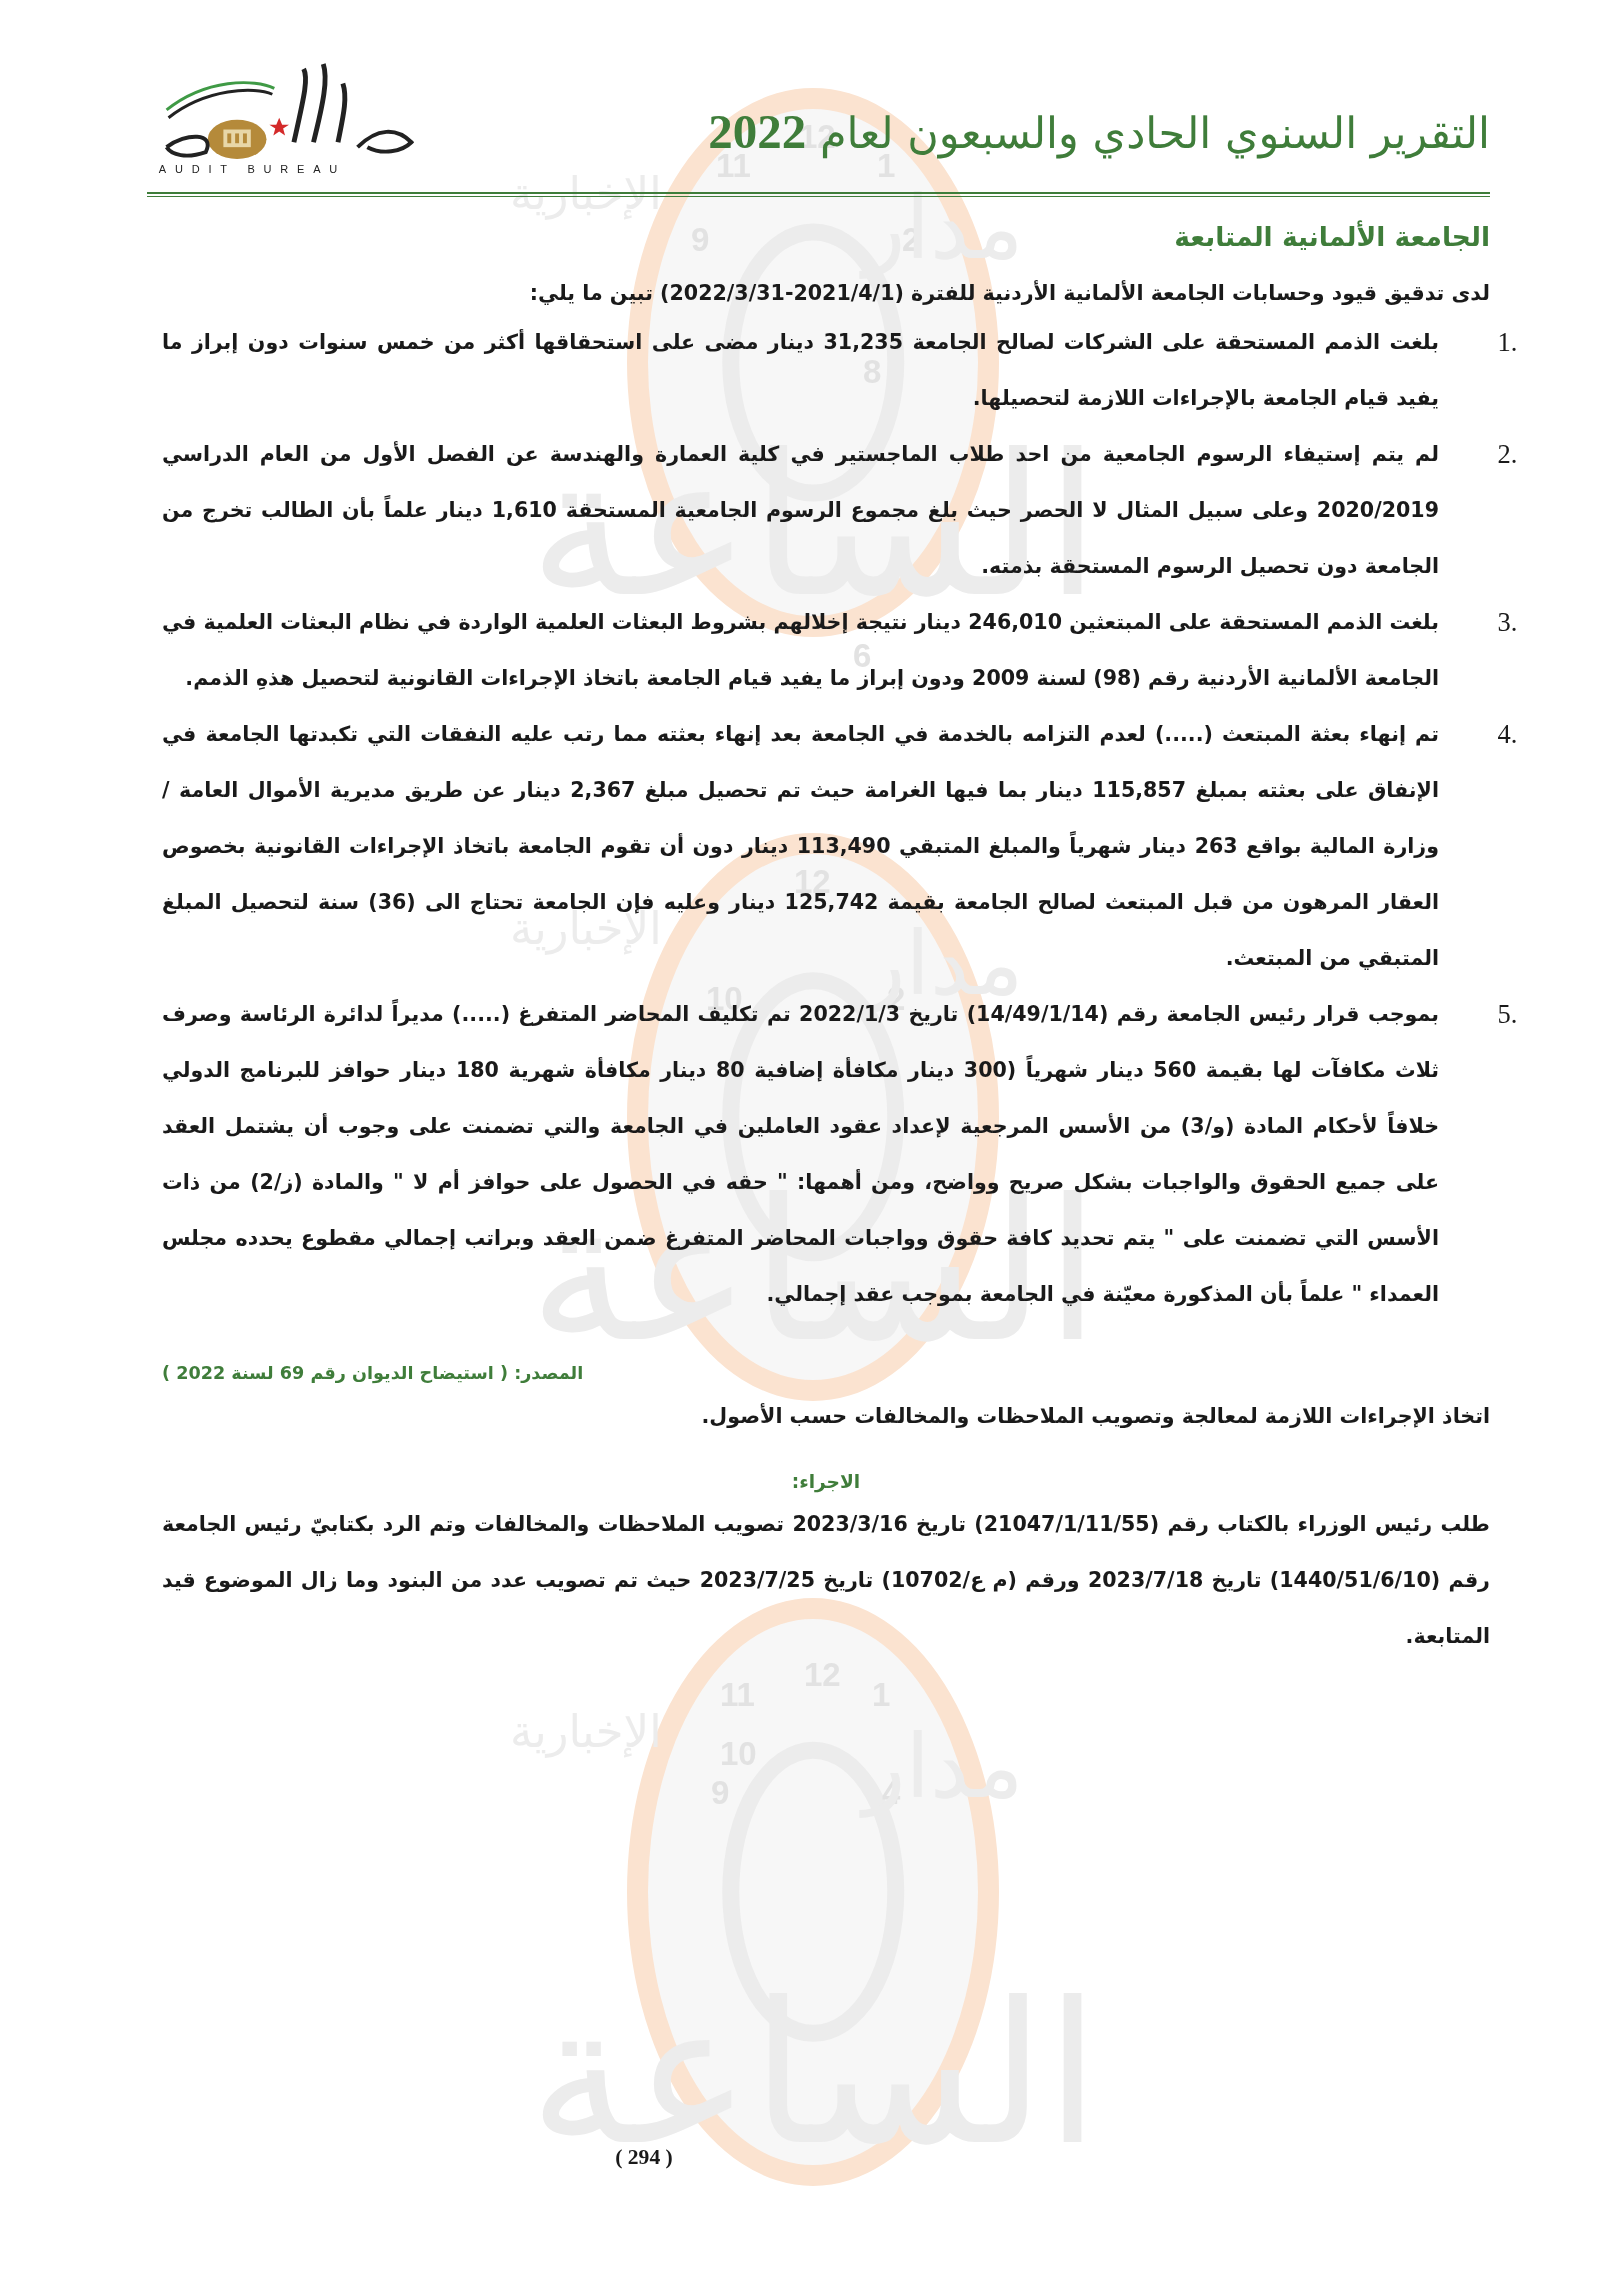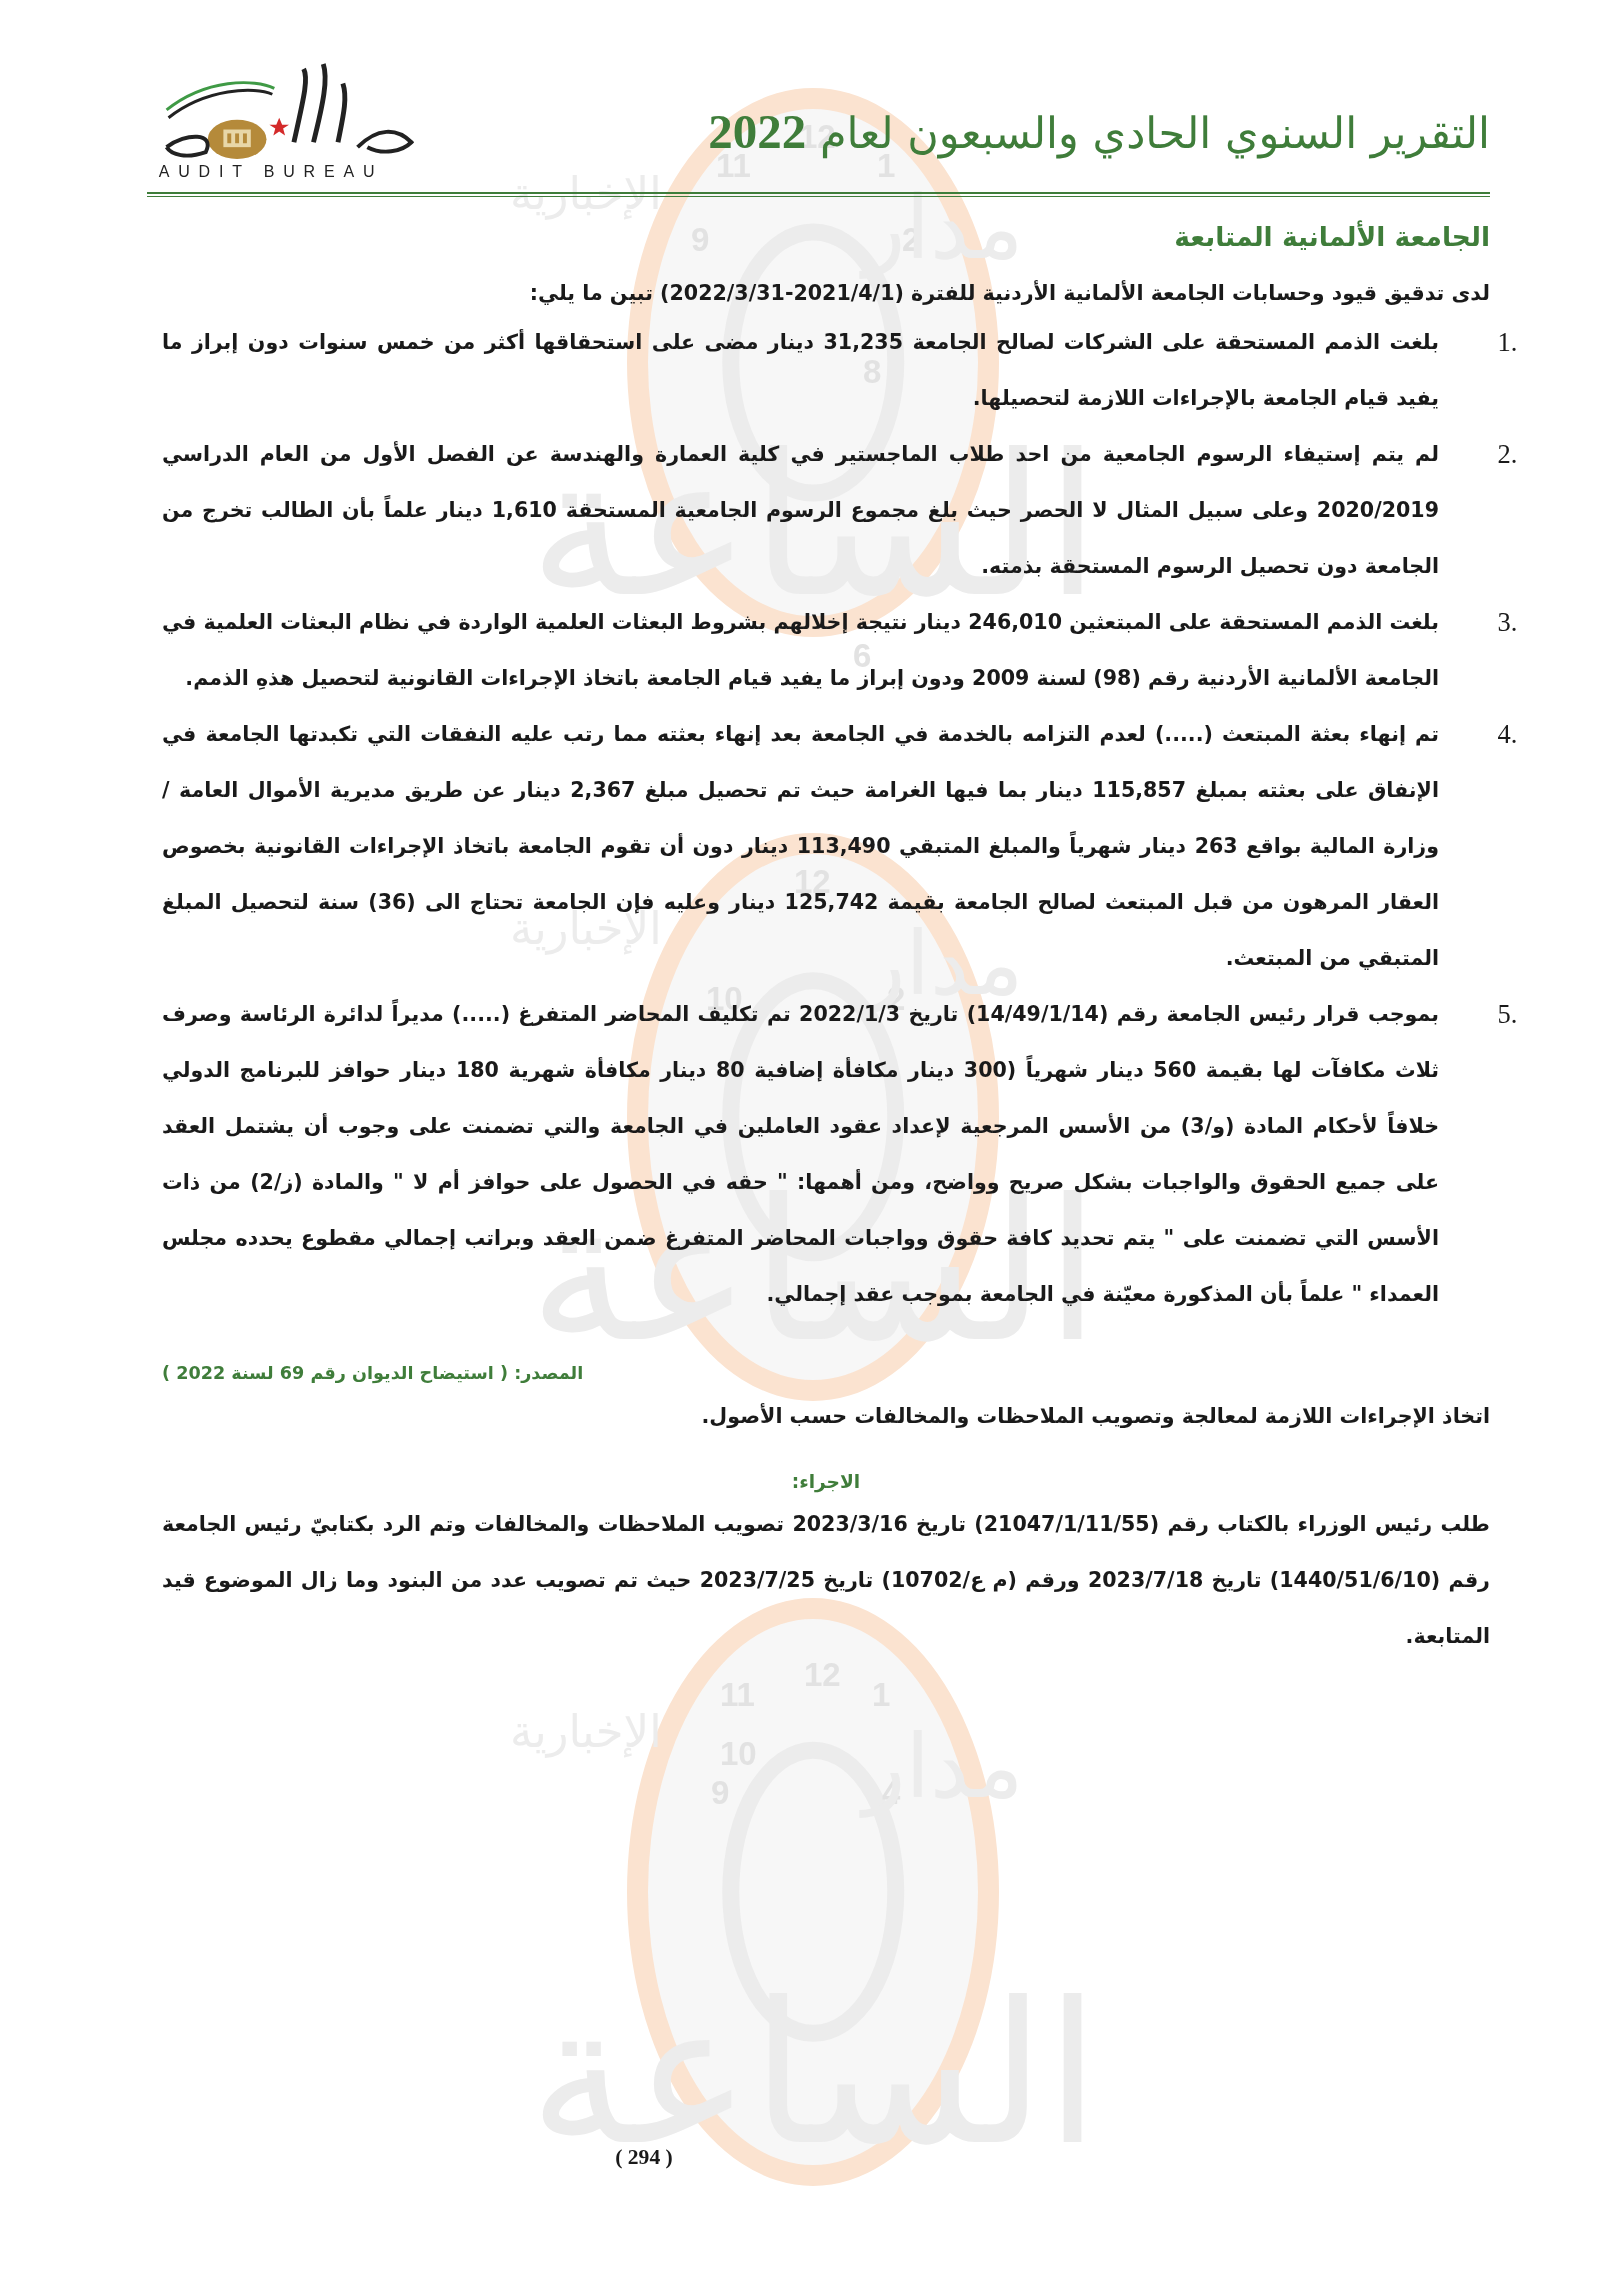--- a/index.html
+++ b/index.html
@@ -84,21 +84,21 @@
       left: 0;
       top: 0;
       width: 284px;
       height: 137px;
     }
     .logo-caption {
       position: absolute;
       left: 11.8px;
       top: 114px;
       font-family: "Liberation Sans", sans-serif;
-      font-size: 16px;
+      font-size: 11px;
       letter-spacing: 8.8px;
       color: #222;
       white-space: nowrap;
     }
     .header-rule {
       position: absolute;
       left: 0;
       top: 143px;
       width: 1343px;
       height: 4.9px;

